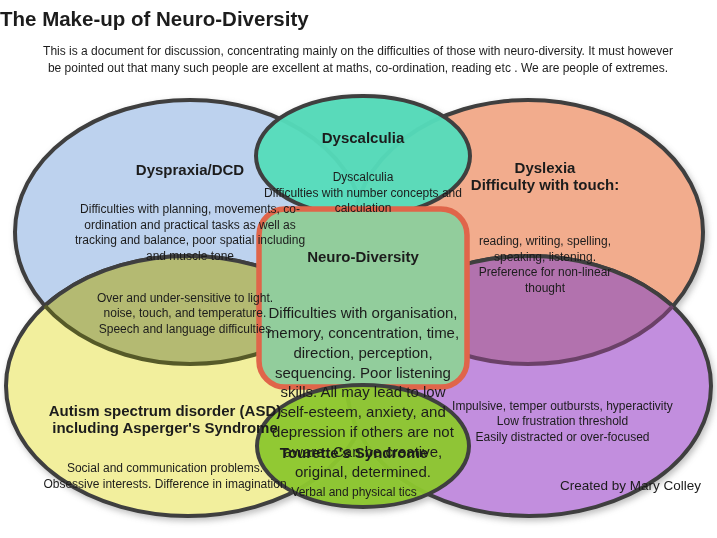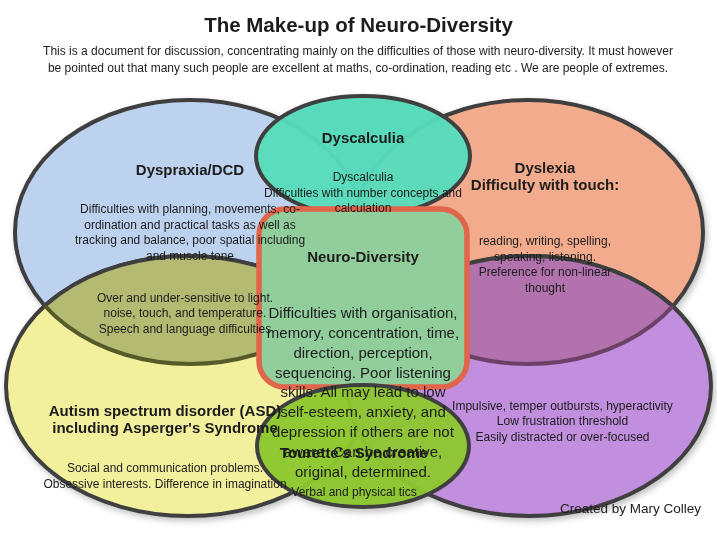--- a/index.html
+++ b/index.html
@@ -7,25 +7,25 @@
     width:717px;height:538px;position:relative;background:#ffffff;
     font-family:"Liberation Sans", sans-serif;color:#1c1c1c;overflow:hidden;
   }
   #stage{position:absolute;left:0;top:0;width:717px;height:538px;}
   svg#venn{position:absolute;left:0;top:0;filter:drop-shadow(2px 3px 3px rgba(70,70,70,0.35));}
   svg#venn ellipse.outlined, svg#venn rect.outlined{stroke:#3f3f3f;stroke-width:4;}
   .softfill{fill-opacity:0.96;}
   .block{position:absolute;text-align:center;white-space:pre-line;line-height:1.3;}
   .block .hd{font-weight:bold;font-size:15px;line-height:1.18;margin-bottom:3px;}
   .block .bd{font-size:12px;}
-  #page-title{position:absolute;left:0;top:13px;width:717px;text-align:center;
+  #page-title{position:absolute;left:0;top:7px;width:717px;
     font-size:20.5px;font-weight:bold;}
   #page-subtitle{position:absolute;left:38px;top:43px;width:640px;text-align:center;
     font-size:12px;line-height:1.4;}
-  #credit{position:absolute;right:16px;top:501px;font-size:13.5px;}
+  #credit{position:absolute;right:16px;top:478px;font-size:13.5px;}
   #nd-body{font-size:15px;line-height:1.32;}
 </style>
 </head>
 <body>
 
 <div id="stage">
 
   <svg id="venn" width="717" height="538" viewBox="0 0 717 538">
     <defs>
       <clipPath id="cpBlue">

